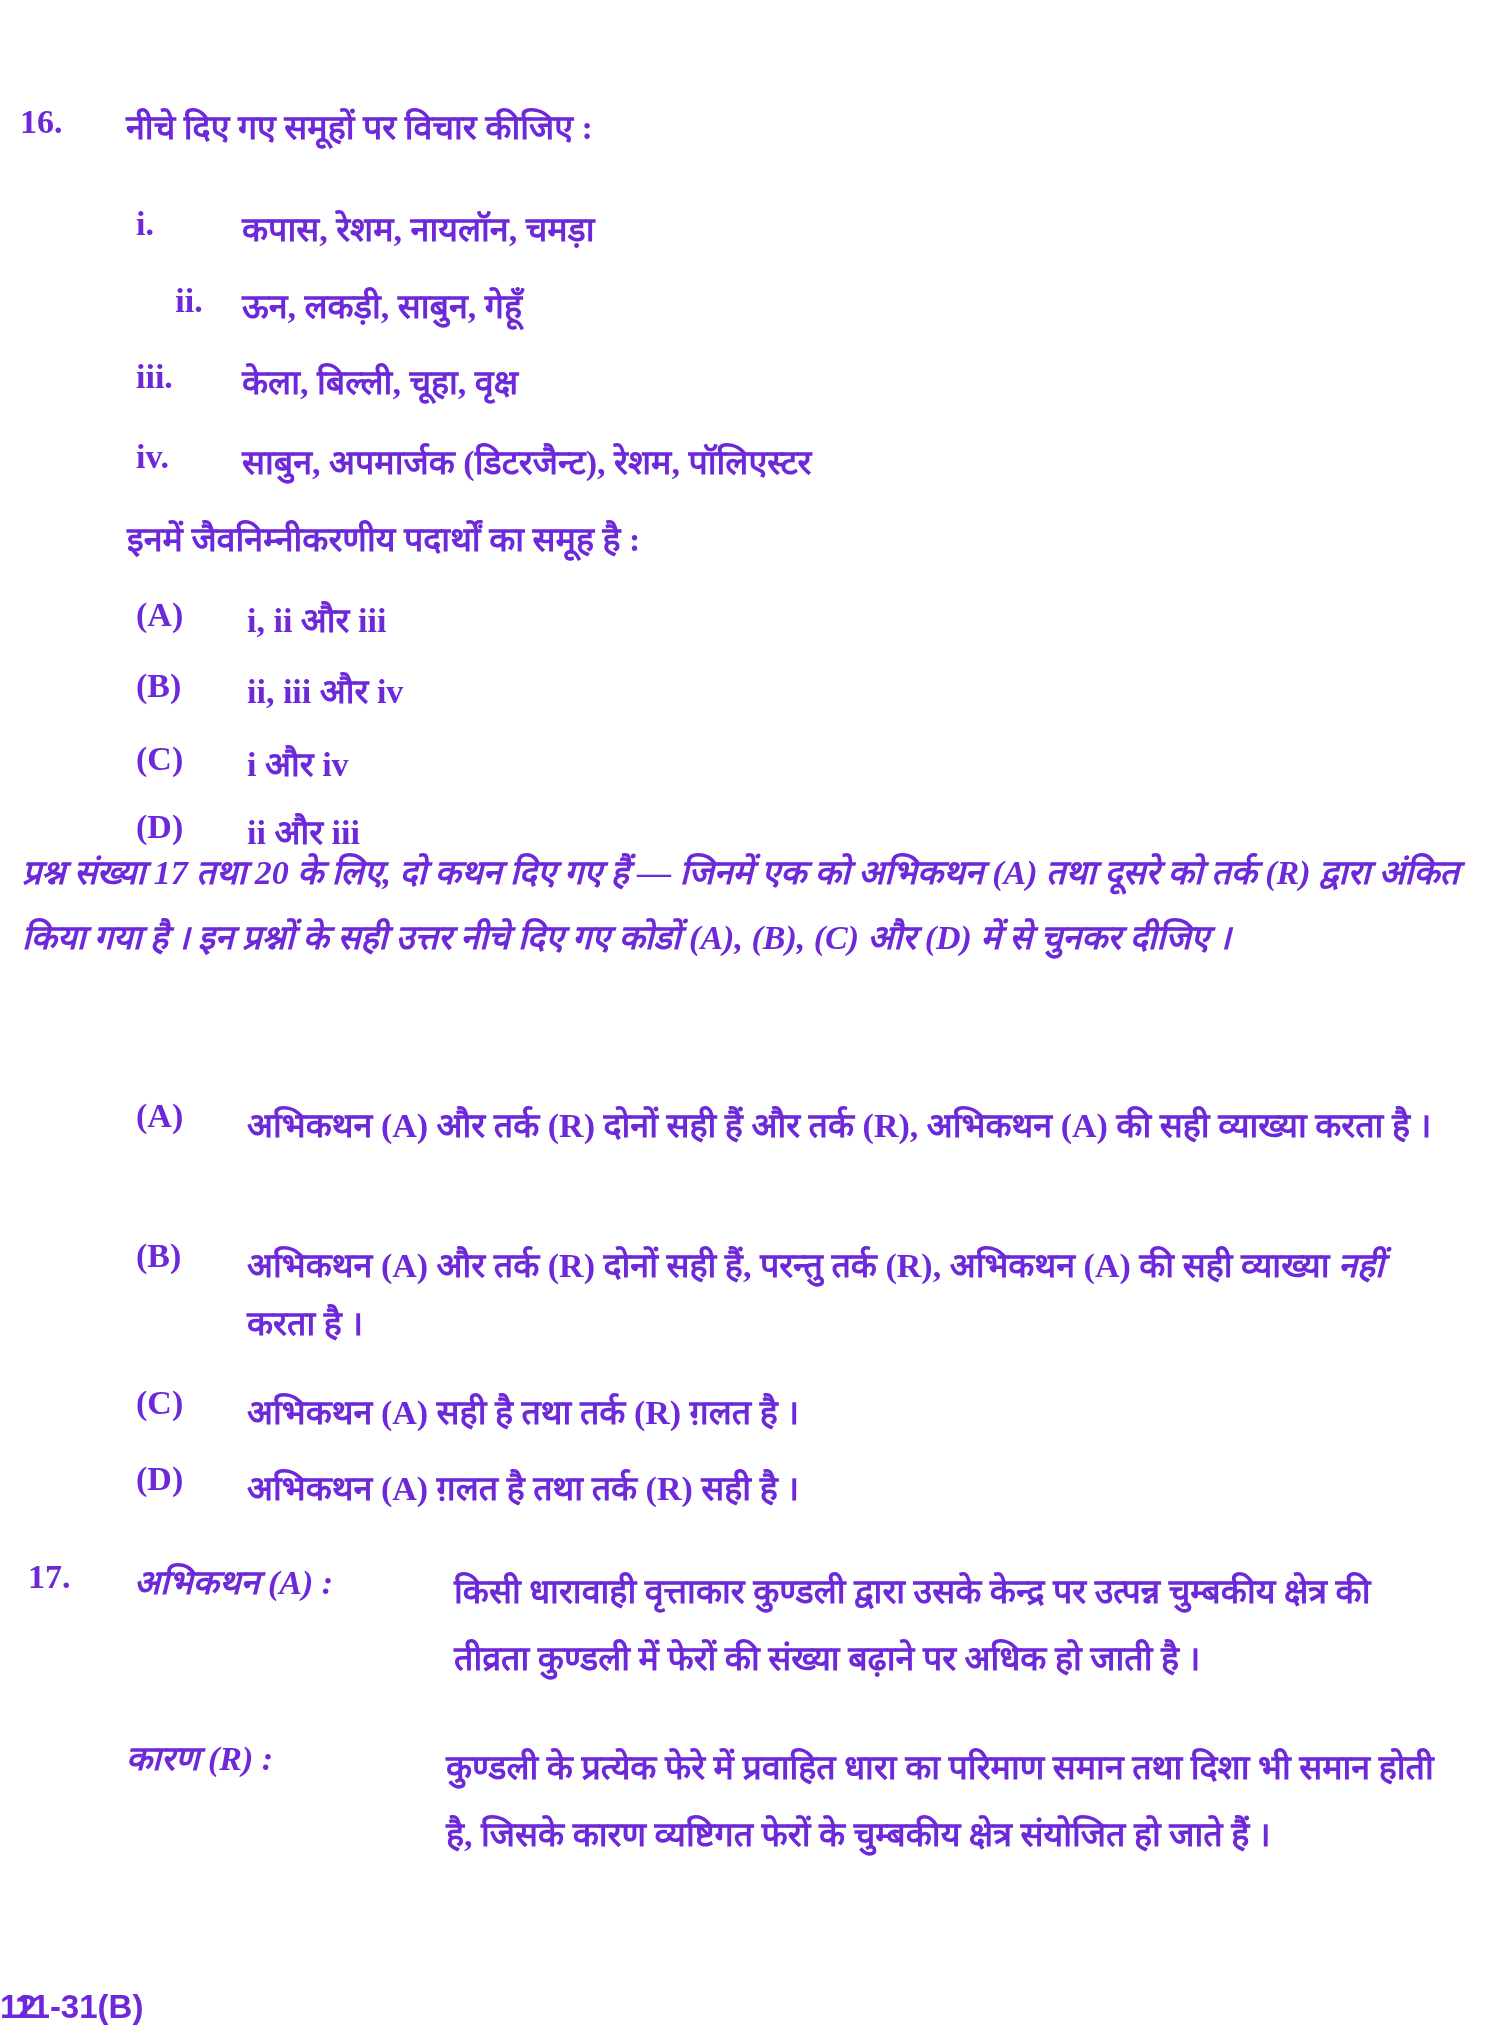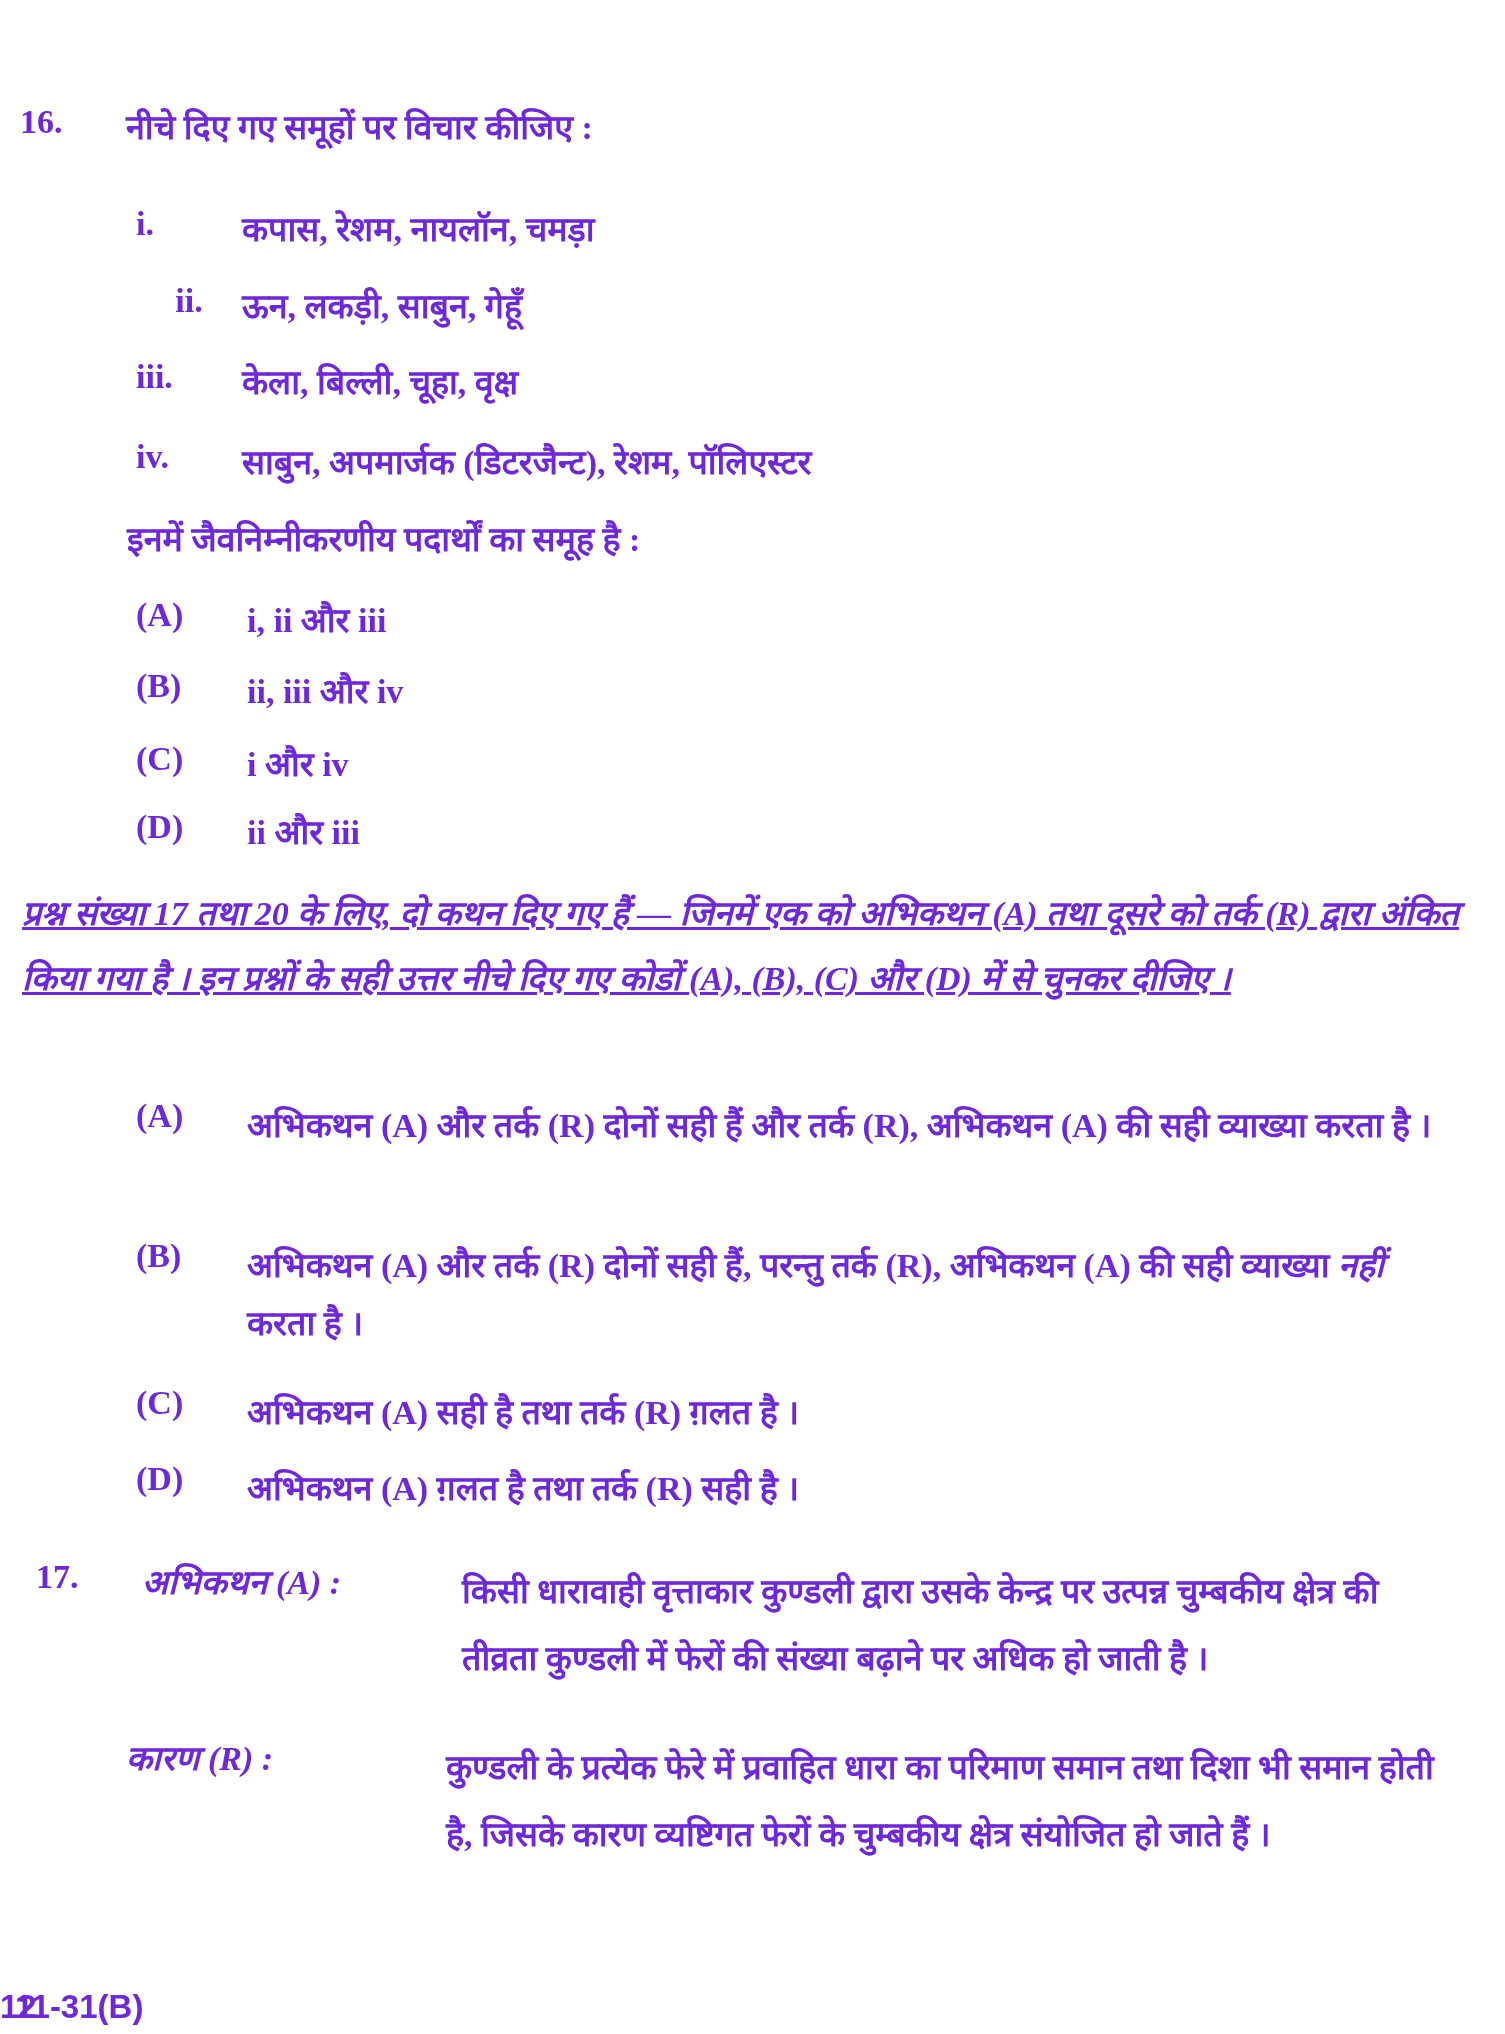--- a/index.html
+++ b/index.html
@@ -122,40 +122,40 @@
   </div>
   <div class="abs row" style="left:136px; top:740px;">
     <div class="opt-label">(C)</div>
     <div class="list-text">i और iv</div>
   </div>
   <div class="abs row" style="left:136px; top:808px;">
     <div class="opt-label">(D)</div>
     <div class="list-text">ii और iii</div>
   </div>
 
-  <div class="abs instruction" style="top:881px;text-decoration:underline;">प्रश्न संख्या 17 तथा 20 के लिए, दो कथन दिए गए हैं — जिनमें एक को अभिकथन (A) तथा दूसरे को तर्क (R) द्वारा अंकित किया गया है । इन प्रश्नों के सही उत्तर नीचे दिए गए कोडों (A), (B), (C) और (D) में से चुनकर दीजिए ।</div>
+  <div class="abs instruction" style="top:840px;">प्रश्न संख्या 17 तथा 20 के लिए, दो कथन दिए गए हैं — जिनमें एक को अभिकथन (A) तथा दूसरे को तर्क (R) द्वारा अंकित किया गया है । इन प्रश्नों के सही उत्तर नीचे दिए गए कोडों (A), (B), (C) और (D) में से चुनकर दीजिए ।</div>
 
   <div class="abs row" style="left:136px; top:1097px;">
     <div class="opt-label">(A)</div>
     <div class="ar-content"><span>अभिकथन (A) और तर्क (R) दोनों सही हैं और तर्क (R), अभिकथन (A) की सही व्याख्या करता है ।</span><span class="ar-emph"></span><span></span></div>
   </div>
   <div class="abs row" style="left:136px; top:1237px;">
     <div class="opt-label">(B)</div>
     <div class="ar-content"><span>अभिकथन (A) और तर्क (R) दोनों सही हैं, परन्तु तर्क (R), अभिकथन (A) की सही व्याख्या </span><span class="ar-emph">नहीं</span><span> करता है ।</span></div>
   </div>
   <div class="abs row" style="left:136px; top:1384px;">
     <div class="opt-label">(C)</div>
     <div class="ar-content"><span>अभिकथन (A) सही है तथा तर्क (R) ग़लत है ।</span><span class="ar-emph"></span><span></span></div>
   </div>
   <div class="abs row" style="left:136px; top:1460px;">
     <div class="opt-label">(D)</div>
     <div class="ar-content"><span>अभिकथन (A) ग़लत है तथा तर्क (R) सही है ।</span><span class="ar-emph"></span><span></span></div>
   </div>
 
-  <div class="abs row" style="left:36px; top:1558px;">
+  <div class="abs row" style="left:28px; top:1558px;">
     <div class="qnum">17.</div>
     <div class="q17-label">अभिकथन (A) :</div>
     <div class="q17-content">किसी धारावाही वृत्ताकार कुण्डली द्वारा उसके केन्द्र पर उत्पन्न चुम्बकीय क्षेत्र की तीव्रता कुण्डली में फेरों की संख्या बढ़ाने पर अधिक हो जाती है ।</div>
   </div>
 
   <div class="abs row" style="left:126px; top:1734px;">
     <div class="q17-label">कारण (R) :</div>
     <div class="q17-content">कुण्डली के प्रत्येक फेरे में प्रवाहित धारा का परिमाण समान तथा दिशा भी समान होती है, जिसके कारण व्यष्टिगत फेरों के चुम्बकीय क्षेत्र संयोजित हो जाते हैं ।</div>
   </div>
 

